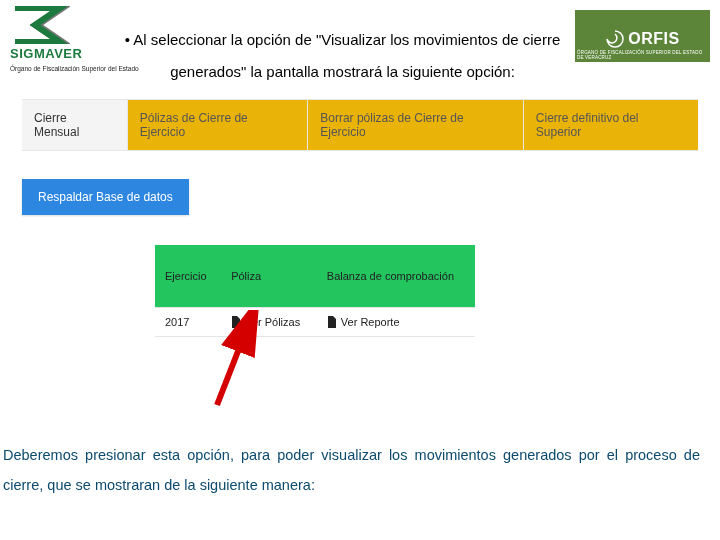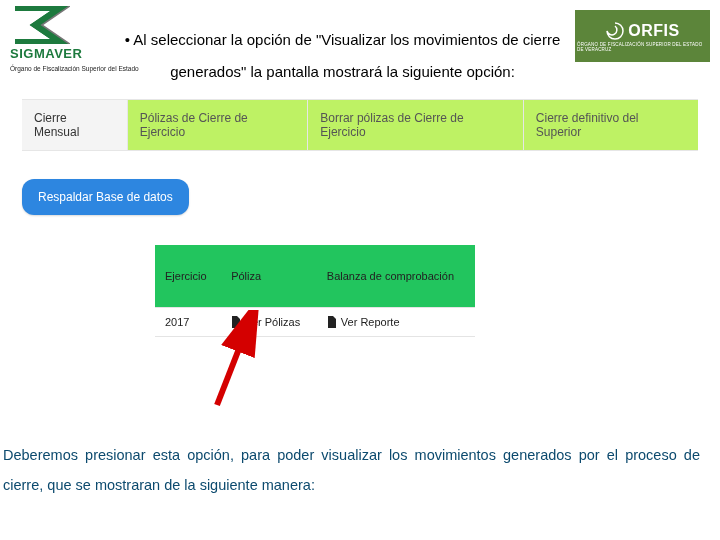--- a/index.html
+++ b/index.html
@@ -50,21 +50,21 @@
     line-height: 2.1;
   }
   .logo-right {
     width: 135px;
     height: 52px;
     background: #5c853a;
     flex-shrink: 0;
     display: flex;
     flex-direction: column;
     align-items: center;
-    justify-content: center;
+    justify-content: flex-end;
     padding: 2px;
     margin-top: 4px;
   }
   .orfis-row {
     display: flex;
     align-items: center;
     gap: 3px;
   }
   .orfis-swirl {
     width: 20px; height: 20px;
@@ -88,37 +88,37 @@
   }
   .tabs {
     display: flex;
     align-items: stretch;
   }
   .tab {
     font-size: 12px;
     color: #555;
     padding: 11px 12px;
     border-right: 1px solid #e6e6e6;
-    background: #bef264;
+    background: #eab308;
     cursor: pointer;
   }
   .tab.active {
     background: #f4f4f4;
     color: #333;
     font-weight: 500;
   }
   .tab:last-child { border-right: none; }
   .backup-row {
     margin: 28px 0 12px 22px;
   }
   .backup-btn {
     background: #2d86e0;
     color: #fff;
     border: none;
-    border-radius: 12px;
+    border-radius: 0;
     padding: 11px 16px;
     font-size: 12px;
     cursor: pointer;
     box-shadow: 0 1px 2px rgba(0,0,0,0.15);
   }
   .table-wrap {
     margin: 30px 0 0 155px;
     width: 320px;
   }
   .tbl {

